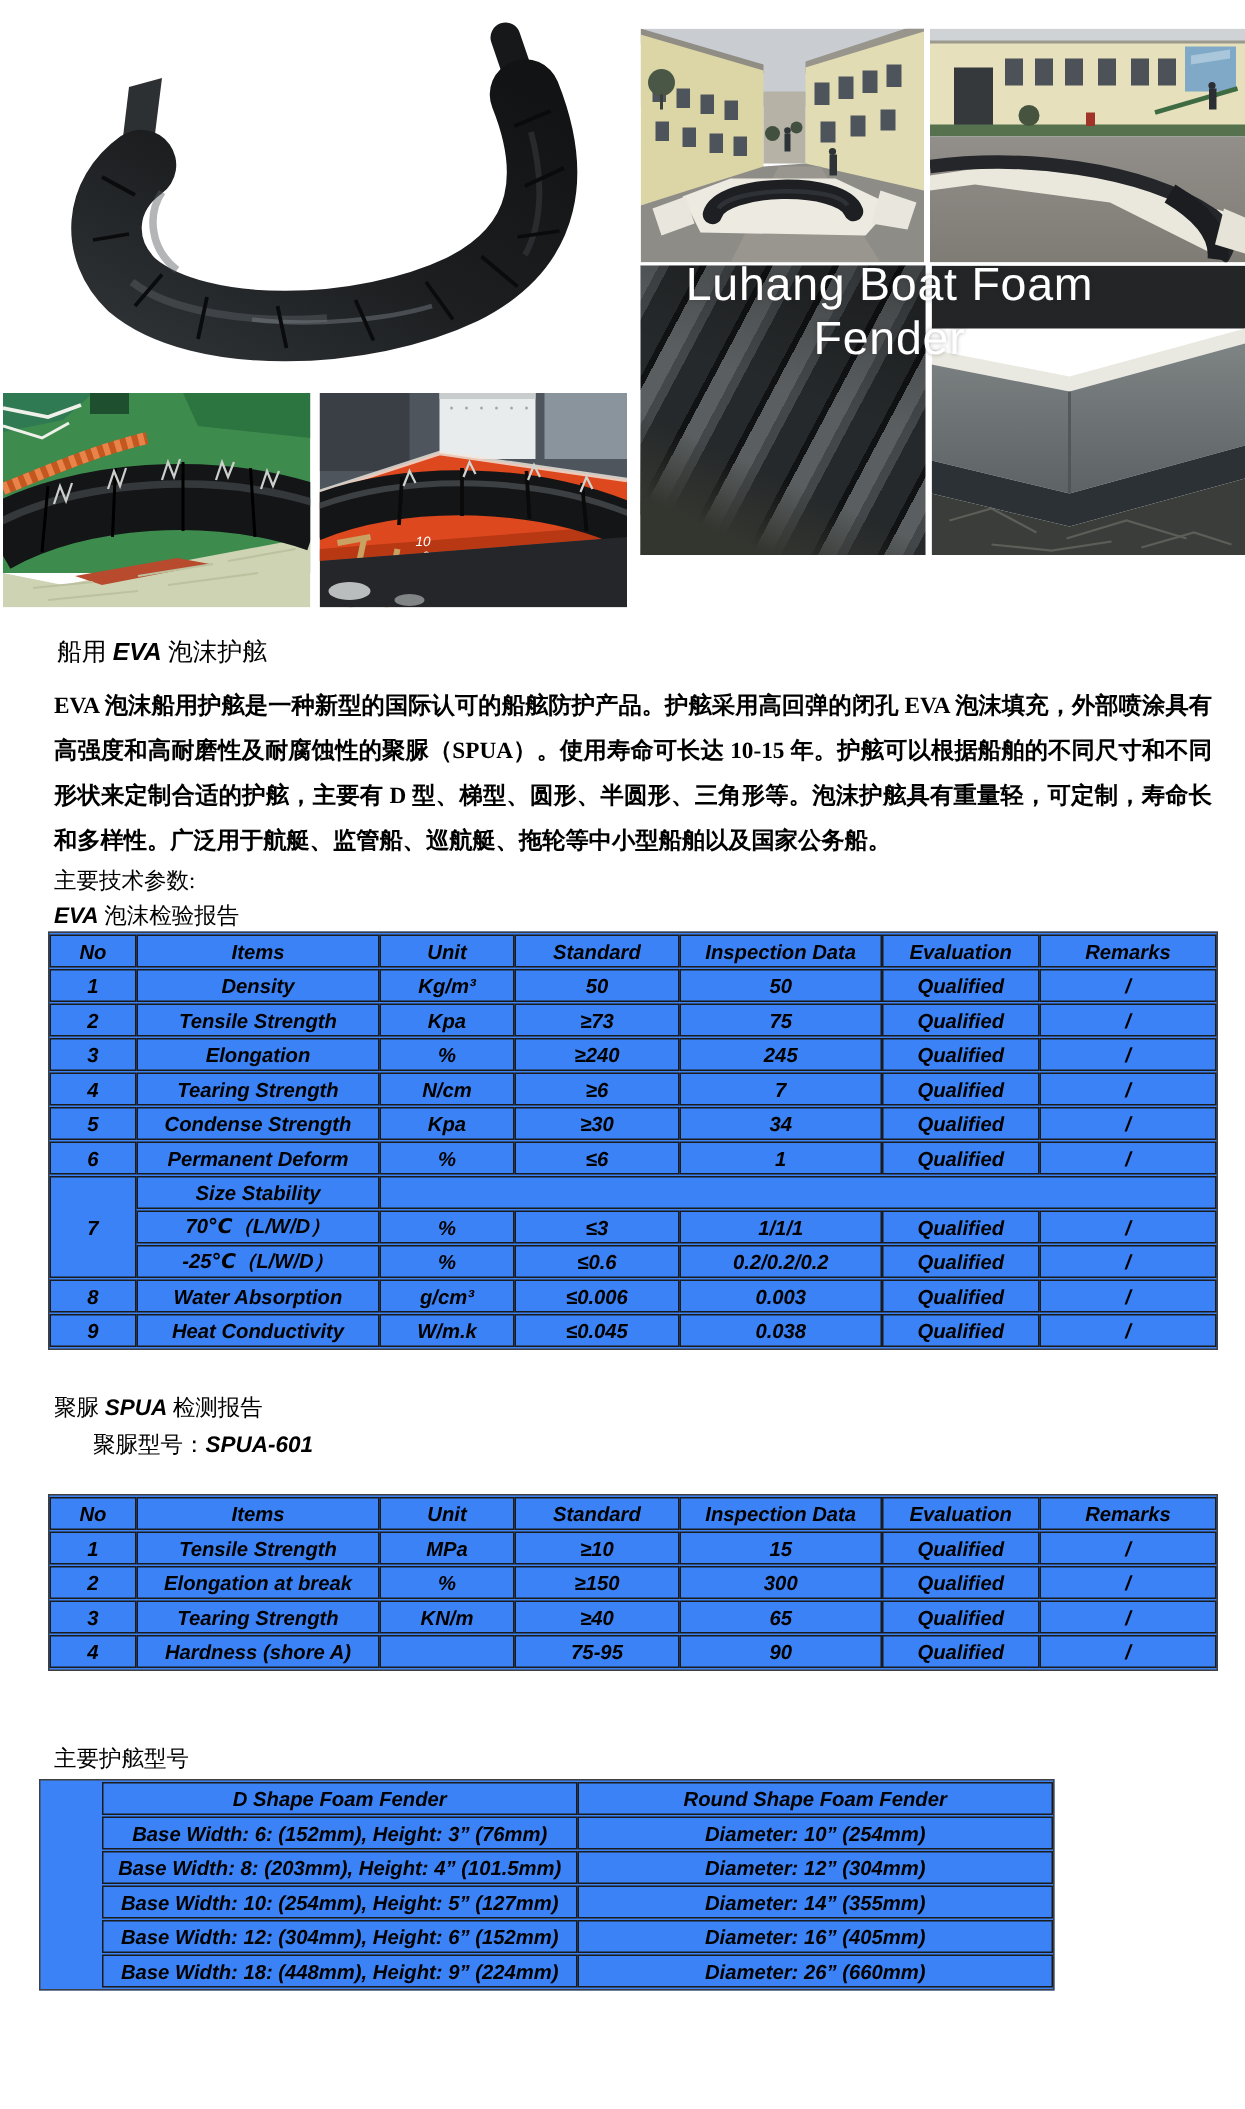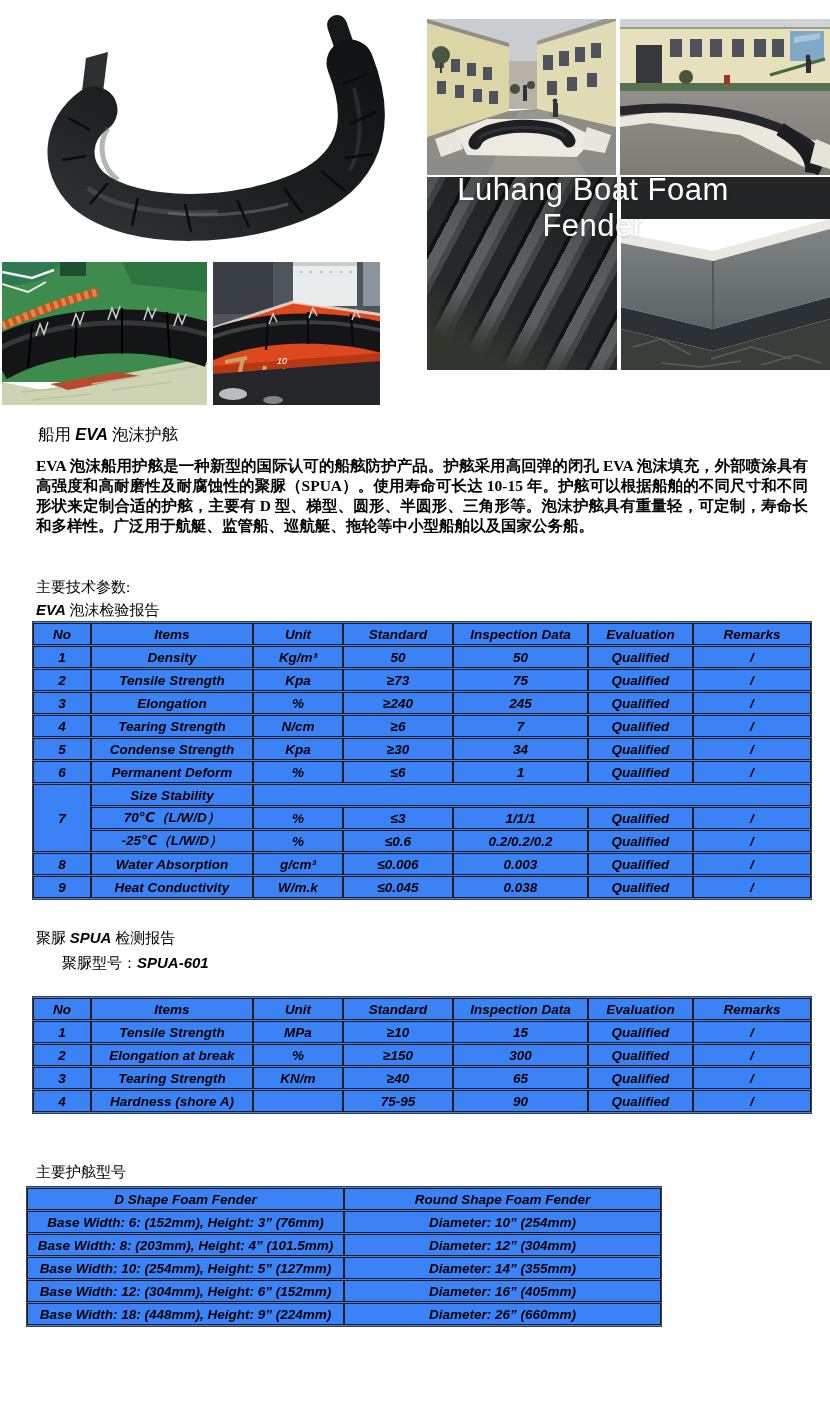--- a/index.html
+++ b/index.html
@@ -11,21 +11,21 @@
   #overlay-title{position:absolute;left:427px;top:172px;width:332px;text-align:center;
      font-family:"Liberation Sans","DejaVu Sans",sans-serif;font-weight:400;font-size:31px;
      color:#ffffff;z-index:5;text-shadow:0 0 3px rgba(40,40,40,.35);letter-spacing:.5px;}
   #closeup-left{background:
      linear-gradient(200deg, rgba(0,0,0,.30), rgba(0,0,0,0) 45%),
      linear-gradient(25deg, #33352f 0 14%, rgba(51,53,47,0) 34%),
      repeating-linear-gradient(118deg,#5a5e60 0 11px,#43474a 11px 17px,#26292b 17px 35px,#101214 35px 39px);}
   
   .heading{position:absolute;font-size:16px;color:#000;}
   .heading .latin{font-family:"Liberation Sans",sans-serif;font-style:italic;font-weight:600;}
-  #intro-para{position:absolute;left:36px;top:456px;width:772px;font-size:15.5px;line-height:20px;
+  #intro-para{position:absolute;left:36px;top:456px;width:772px;font-size:15.5px;line-height:30px;
      font-weight:600;text-align:justify;}
   
   table.spec{position:absolute;border-collapse:separate;border-spacing:0 1px;
      border:1px solid #404040;background:#3b82f6;table-layout:fixed;}
   table.spec td,table.spec th{border:1px solid #1b1b1b;text-align:center;vertical-align:middle;
      font-family:"Liberation Sans","DejaVu Sans",sans-serif;font-style:italic;font-weight:600;
      font-size:13.5px;height:20px;padding:0 2px;overflow:hidden;white-space:nowrap;}
   table.spec th{font-weight:700;}
   #models-table td,#models-table th{height:20px;}
 </style>
@@ -202,21 +202,21 @@
         <g stroke="#ccd0cd" stroke-width="1.5" fill="none">
           <polyline points="34,74 38,62 42,72 46,60"></polyline>
             <polyline points="70,64 74,52 78,62 82,50"></polyline>
           <polyline points="106,58 110,46 114,56 118,44"></polyline>
             <polyline points="142,58 146,46 150,56 154,46"></polyline>
           <polyline points="172,64 176,52 180,62 184,52"></polyline>
         </g>
       </svg>
     </div>
 
-    <div class="photo" style="left:213px;top:262px;width:167px;height:143px;">
+    <div class="photo" style="left:213px;top:262px;width:205px;height:143px;">
       <svg width="205" height="143" viewBox="0 0 205 143">
         <rect x="0" y="0" width="205" height="112" fill="#4e555c"></rect>
         <rect x="150" y="0" width="55" height="44" fill="#8a949c"></rect>
         <rect x="0" y="0" width="60" height="52" fill="#3a3f45"></rect>
         <rect x="80" y="0" width="64" height="44" fill="#e9ecec"></rect>
         <rect x="80" y="0" width="64" height="4" fill="#c8cccc"></rect>
         <g fill="#a8a8a8">
           <circle cx="88" cy="10" r="1"></circle>
             <circle cx="98" cy="10" r="1"></circle>
             <circle cx="108" cy="10" r="1"></circle>
@@ -453,21 +453,21 @@
           <td>75-95</td>
           <td>90</td>
           <td>Qualified</td>
           <td>/</td>
         </tr>
       </tbody>
   </table>
 
   <div class="heading" style="left:36px;top:1163px;font-size:15px;">主要护舷型号</div>
 
-  <table class="spec" id="models-table" style="left:26px;top:1186px;width:634px;">
+  <table class="spec" id="models-table" style="left:26px;top:1186px;width:634px;padding-left:41px;">
     <colgroup>
         <col style="width:317px">
         <col style="width:317px">
       </colgroup>
     <thead>
       <tr>
         <th>D Shape Foam Fender</th>
         <th>Round Shape Foam Fender</th>
       </tr>
     </thead>

